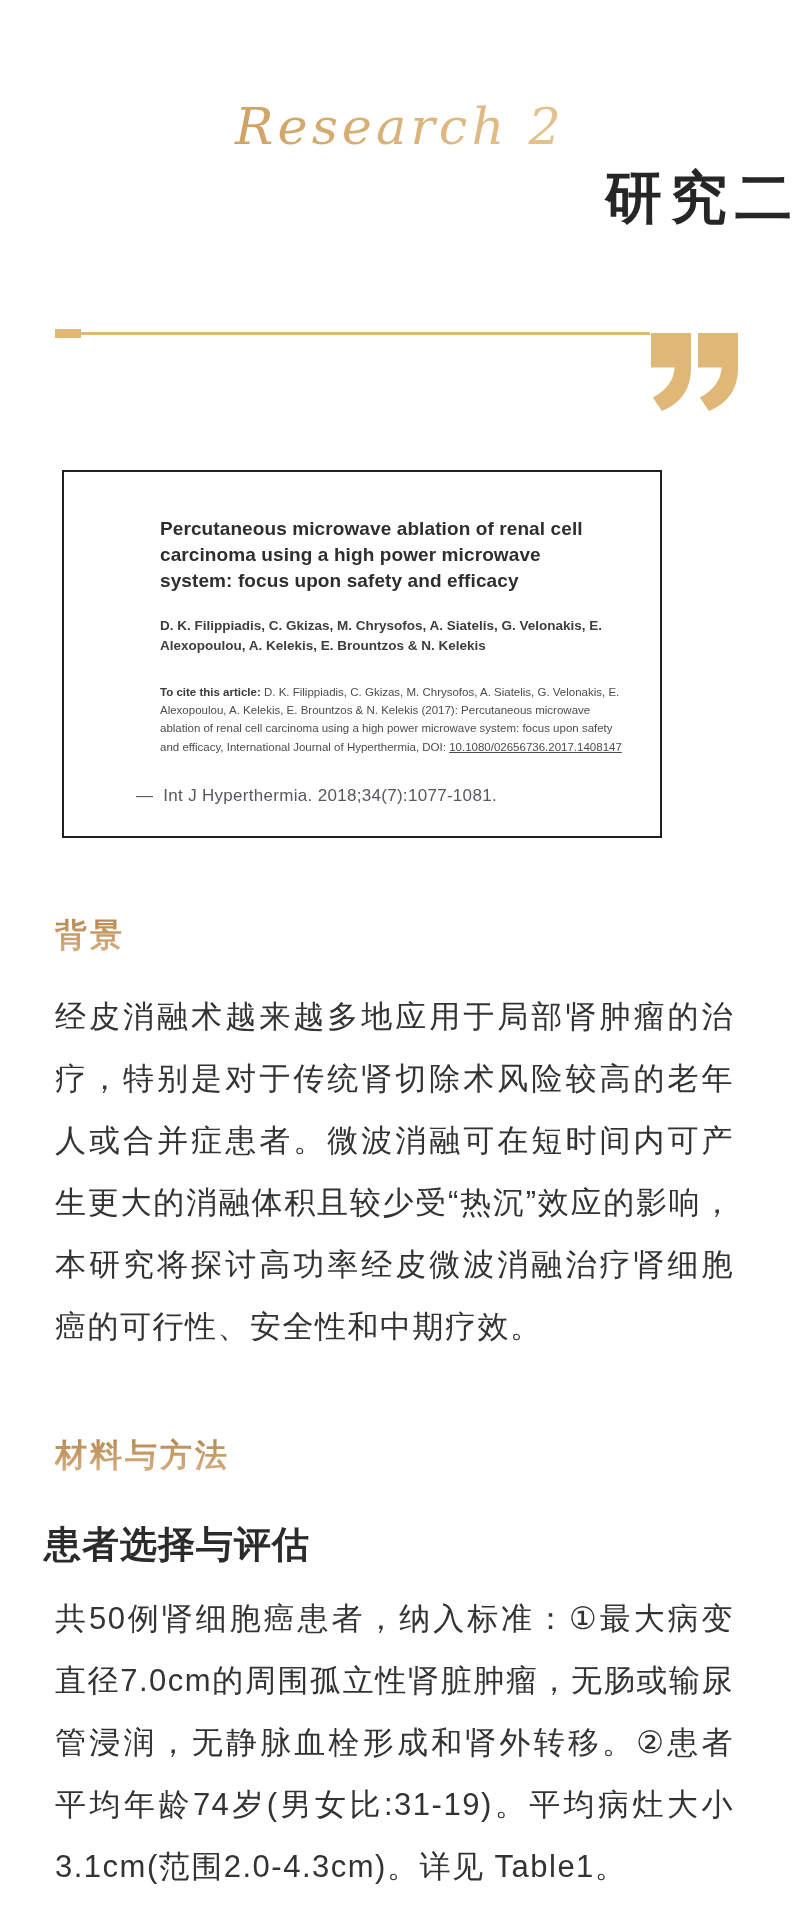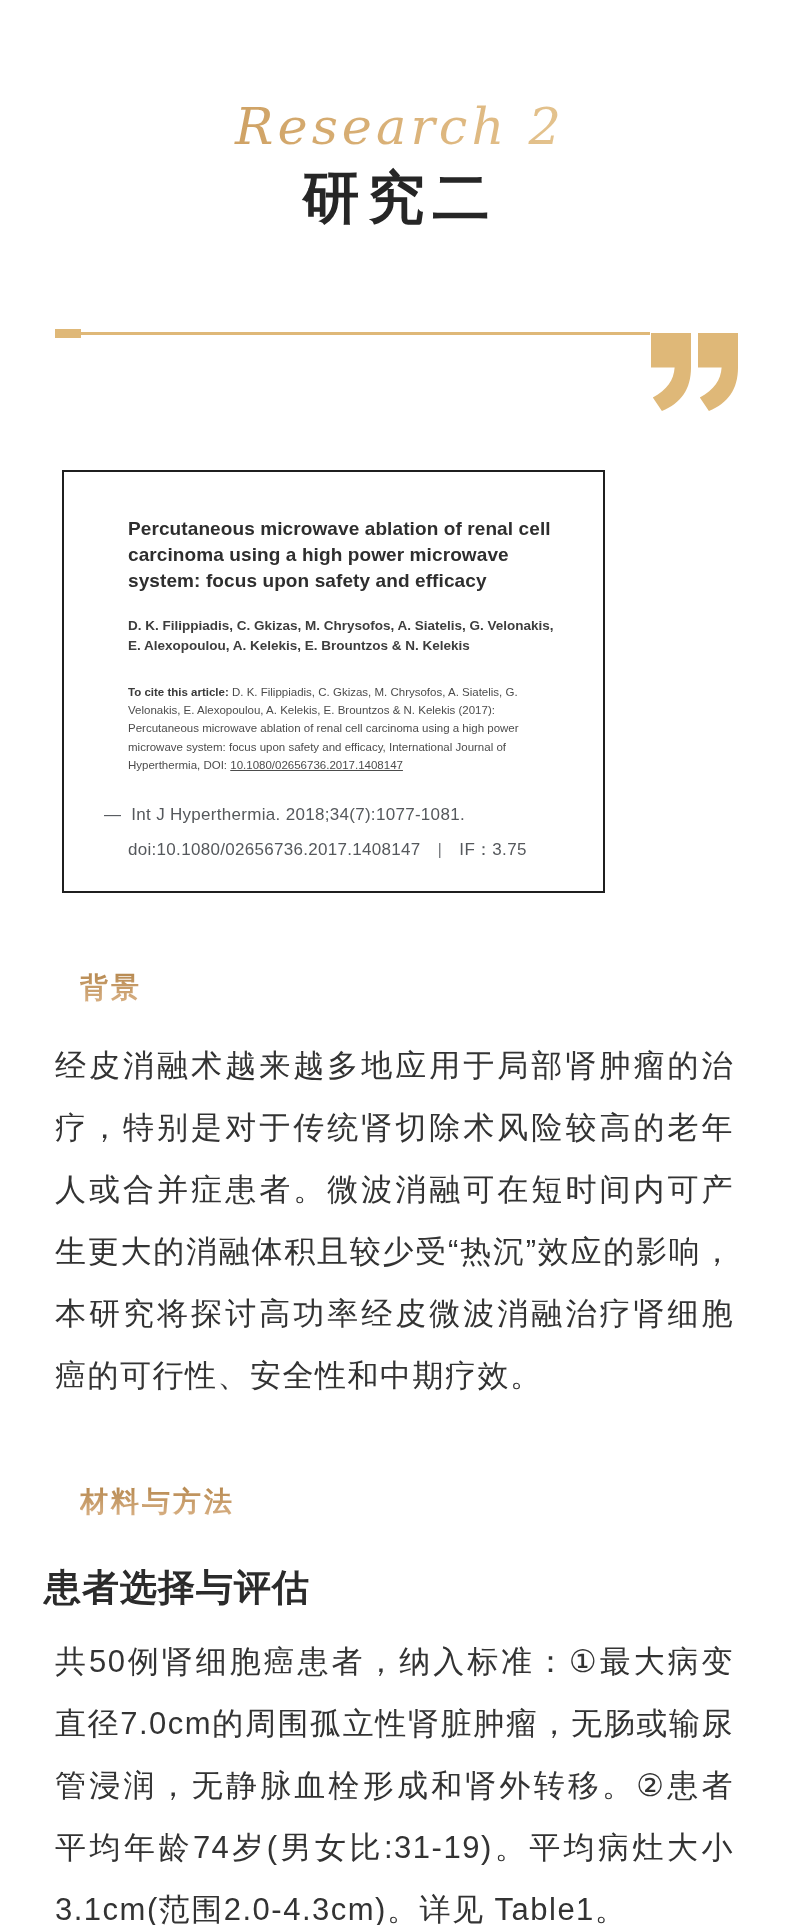--- a/index.html
+++ b/index.html
@@ -15,41 +15,41 @@
   .title-en {
     text-align:center;
     font-family:"DejaVu Serif","Liberation Serif",serif;
     font-style:italic; font-weight:400;
     font-size:51px; line-height:1.05; letter-spacing:4px;
     background:linear-gradient(100deg,#c3914f 8%,#ddb67e 55%,#efd8a8 95%);
     -webkit-background-clip:text; background-clip:text;
     -webkit-text-fill-color:transparent; color:transparent;
   }
   .title-zh {
-    text-align:center;
+    text-align:right;
     font-family:"Liberation Serif","DejaVu Serif",serif;
     font-weight:700; font-size:57px; letter-spacing:8px;
     color:#262626; margin-top:6px;
   }
 
   
   .divider {
     position:relative; margin:92px 62px 0 55px; height:9px;
     display:flex; align-items:center;
   }
   .divider-cap { width:26px; height:9px; background:#dfb878; flex:0 0 auto; }
   .divider-line { flex:1; height:3px; background:#dfb878; margin-right:88px; }
   .quotes { position:absolute; right:0; top:0; display:flex; gap:7px; }
   .quotes svg { display:block; }
 
   
   .paper-card {
-    margin:132px 0 0 62px; width:543px;
+    margin:132px 0 0 62px; width:600px;
     border:2px solid #1f1f1f; background:#fff;
-    padding:44px 36px 30px 64px;
+    padding:44px 36px 30px 96px;
   }
   .paper-title {
     font-size:19px; font-weight:700; color:#2e2e2e;
     line-height:1.38; max-width:432px; letter-spacing:.1px;
   }
   .paper-authors {
     margin-top:22px; font-size:13.5px; font-weight:700;
     color:#3d3d3d; line-height:1.5; max-width:492px;
   }
   .paper-cite {
@@ -63,23 +63,23 @@
     margin-top:30px; font-size:17px; color:#55585c;
     font-family:"Liberation Sans","DejaVu Sans",sans-serif; letter-spacing:.3px;
   }
   .ref-line1 { display:flex; align-items:center; margin-left:-24px; }
   .ref-dash { margin-right:10px; color:#55585c; }
   .ref-line2 { margin-top:13px; }
   .ref-sep { margin:0 12px; color:#7a7d81; }
 
   
   .section-heading {
-    margin:76px 0 0 80px;
+    margin:76px 0 0 55px;
     font-family:"Liberation Serif","DejaVu Serif",serif;
-    font-weight:700; font-size:28px; letter-spacing:3px;
+    font-weight:700; font-size:32px; letter-spacing:3px;
     background:linear-gradient(180deg,#b98c54 15%,#d8b084 90%);
     -webkit-background-clip:text; background-clip:text;
     -webkit-text-fill-color:transparent; color:transparent;
   }
   .body-par {
     margin:28px 66px 0 55px;
     font-size:31px; line-height:2.0; letter-spacing:1.5px;
     color:#333333; text-align:justify;
   }
   .subheading {
@@ -116,25 +116,20 @@
     <div class="paper-cite">
       <span class="cite-label">To cite this article:</span><span> D. K. Filippiadis, C. Gkizas, M. Chrysofos, A. Siatelis, G. Velonakis, E. Alexopoulou, A. Kelekis, E. Brountzos &amp; N. Kelekis (2017): Percutaneous microwave ablation of renal cell carcinoma using a high power microwave system: focus upon safety and efficacy, International Journal of Hyperthermia, DOI: </span><a class="doc-link">10.1080/02656736.2017.1408147</a>
     </div>
 
 
     <div class="paper-ref">
       <div class="ref-line1">
         <span class="ref-dash">—</span>
         <span>Int J Hyperthermia. 2018;34(7):1077-1081.</span>
       </div>
-      <div class="ref-line2">
-        <span>doi:10.1080/02656736.2017.1408147</span>
-        <span class="ref-sep">|</span>
-        <span>IF：3.75</span>
-      </div>
     </div>
   </div>
 
   <div class="section-heading">背景</div>
   <div class="body-par">经皮消融术越来越多地应用于局部肾肿瘤的治疗，特别是对于传统肾切除术风险较高的老年人或合并症患者。微波消融可在短时间内可产生更大的消融体积且较少受“热沉”效应的影响，本研究将探讨高功率经皮微波消融治疗肾细胞癌的可行性、安全性和中期疗效。</div>
 
   <div class="section-heading">材料与方法</div>
   <div class="subheading">患者选择与评估</div>
   <div class="body-par methods-par">共50例肾细胞癌患者，纳入标准：①最大病变直径7.0cm的周围孤立性肾脏肿瘤，无肠或输尿管浸润，无静脉血栓形成和肾外转移。②患者平均年龄74岁(男女比:31-19)。平均病灶大小3.1cm(范围2.0-4.3cm)。详见 Table1。</div>
 

